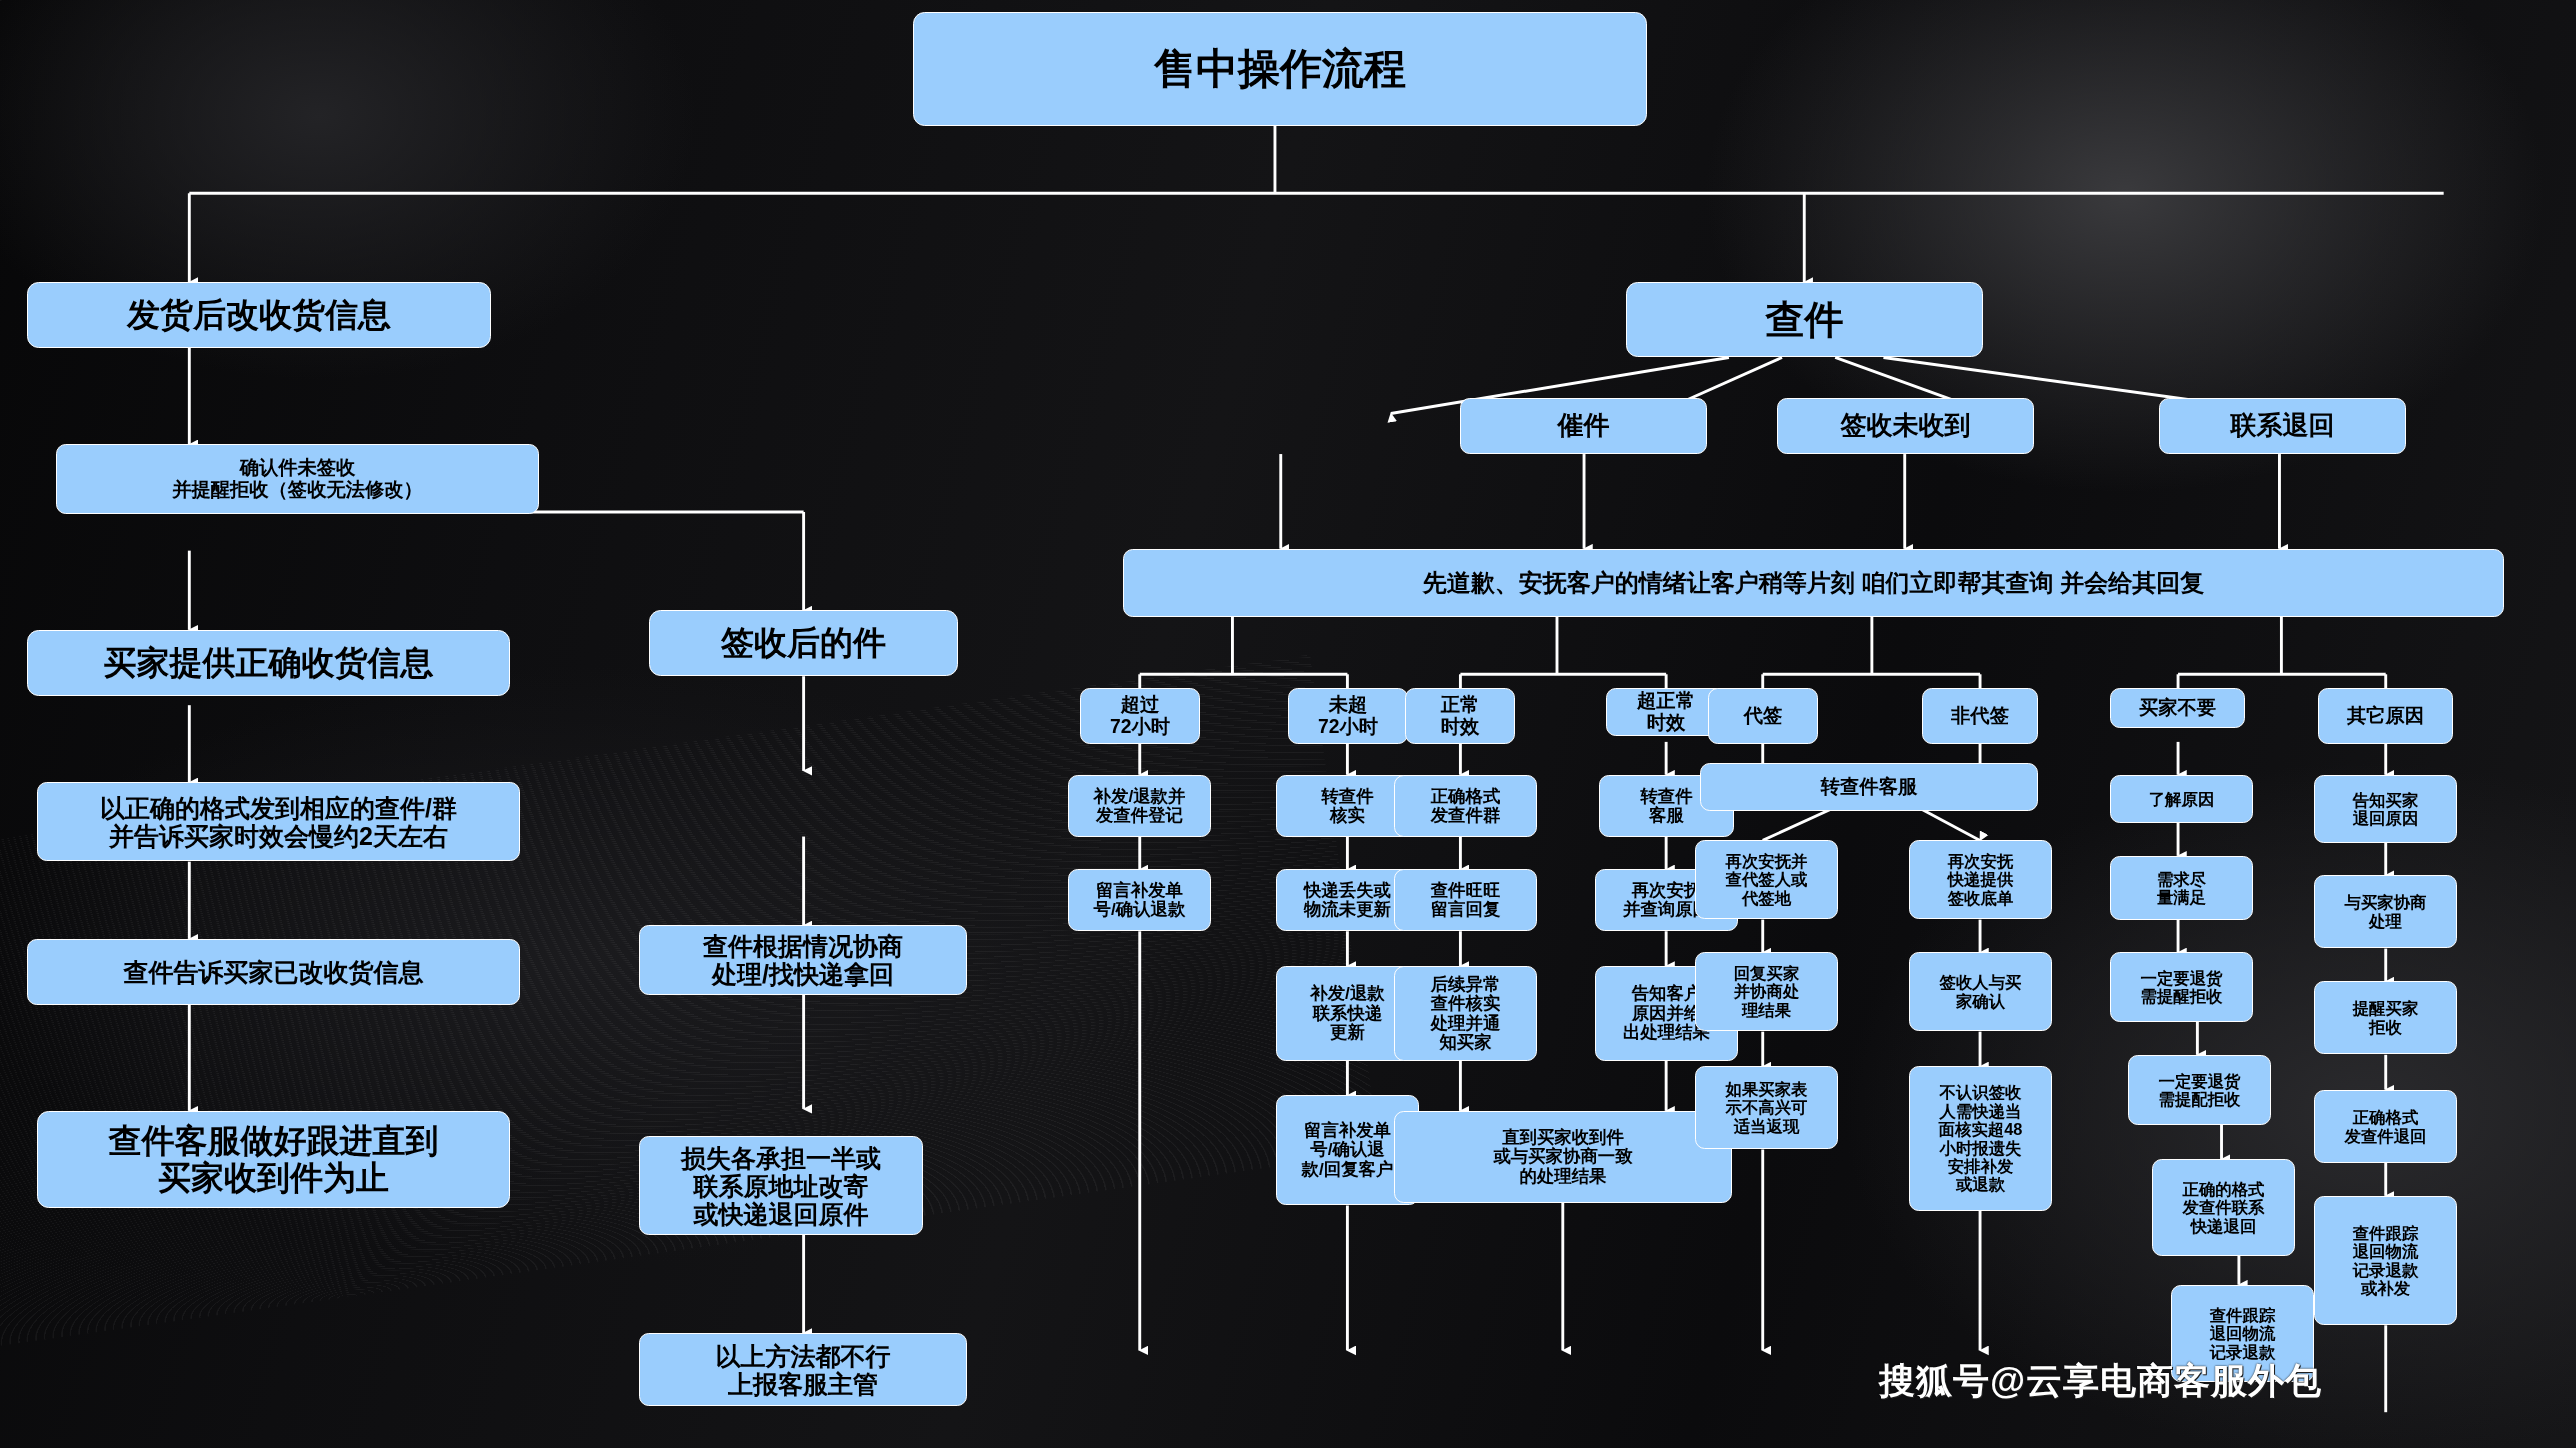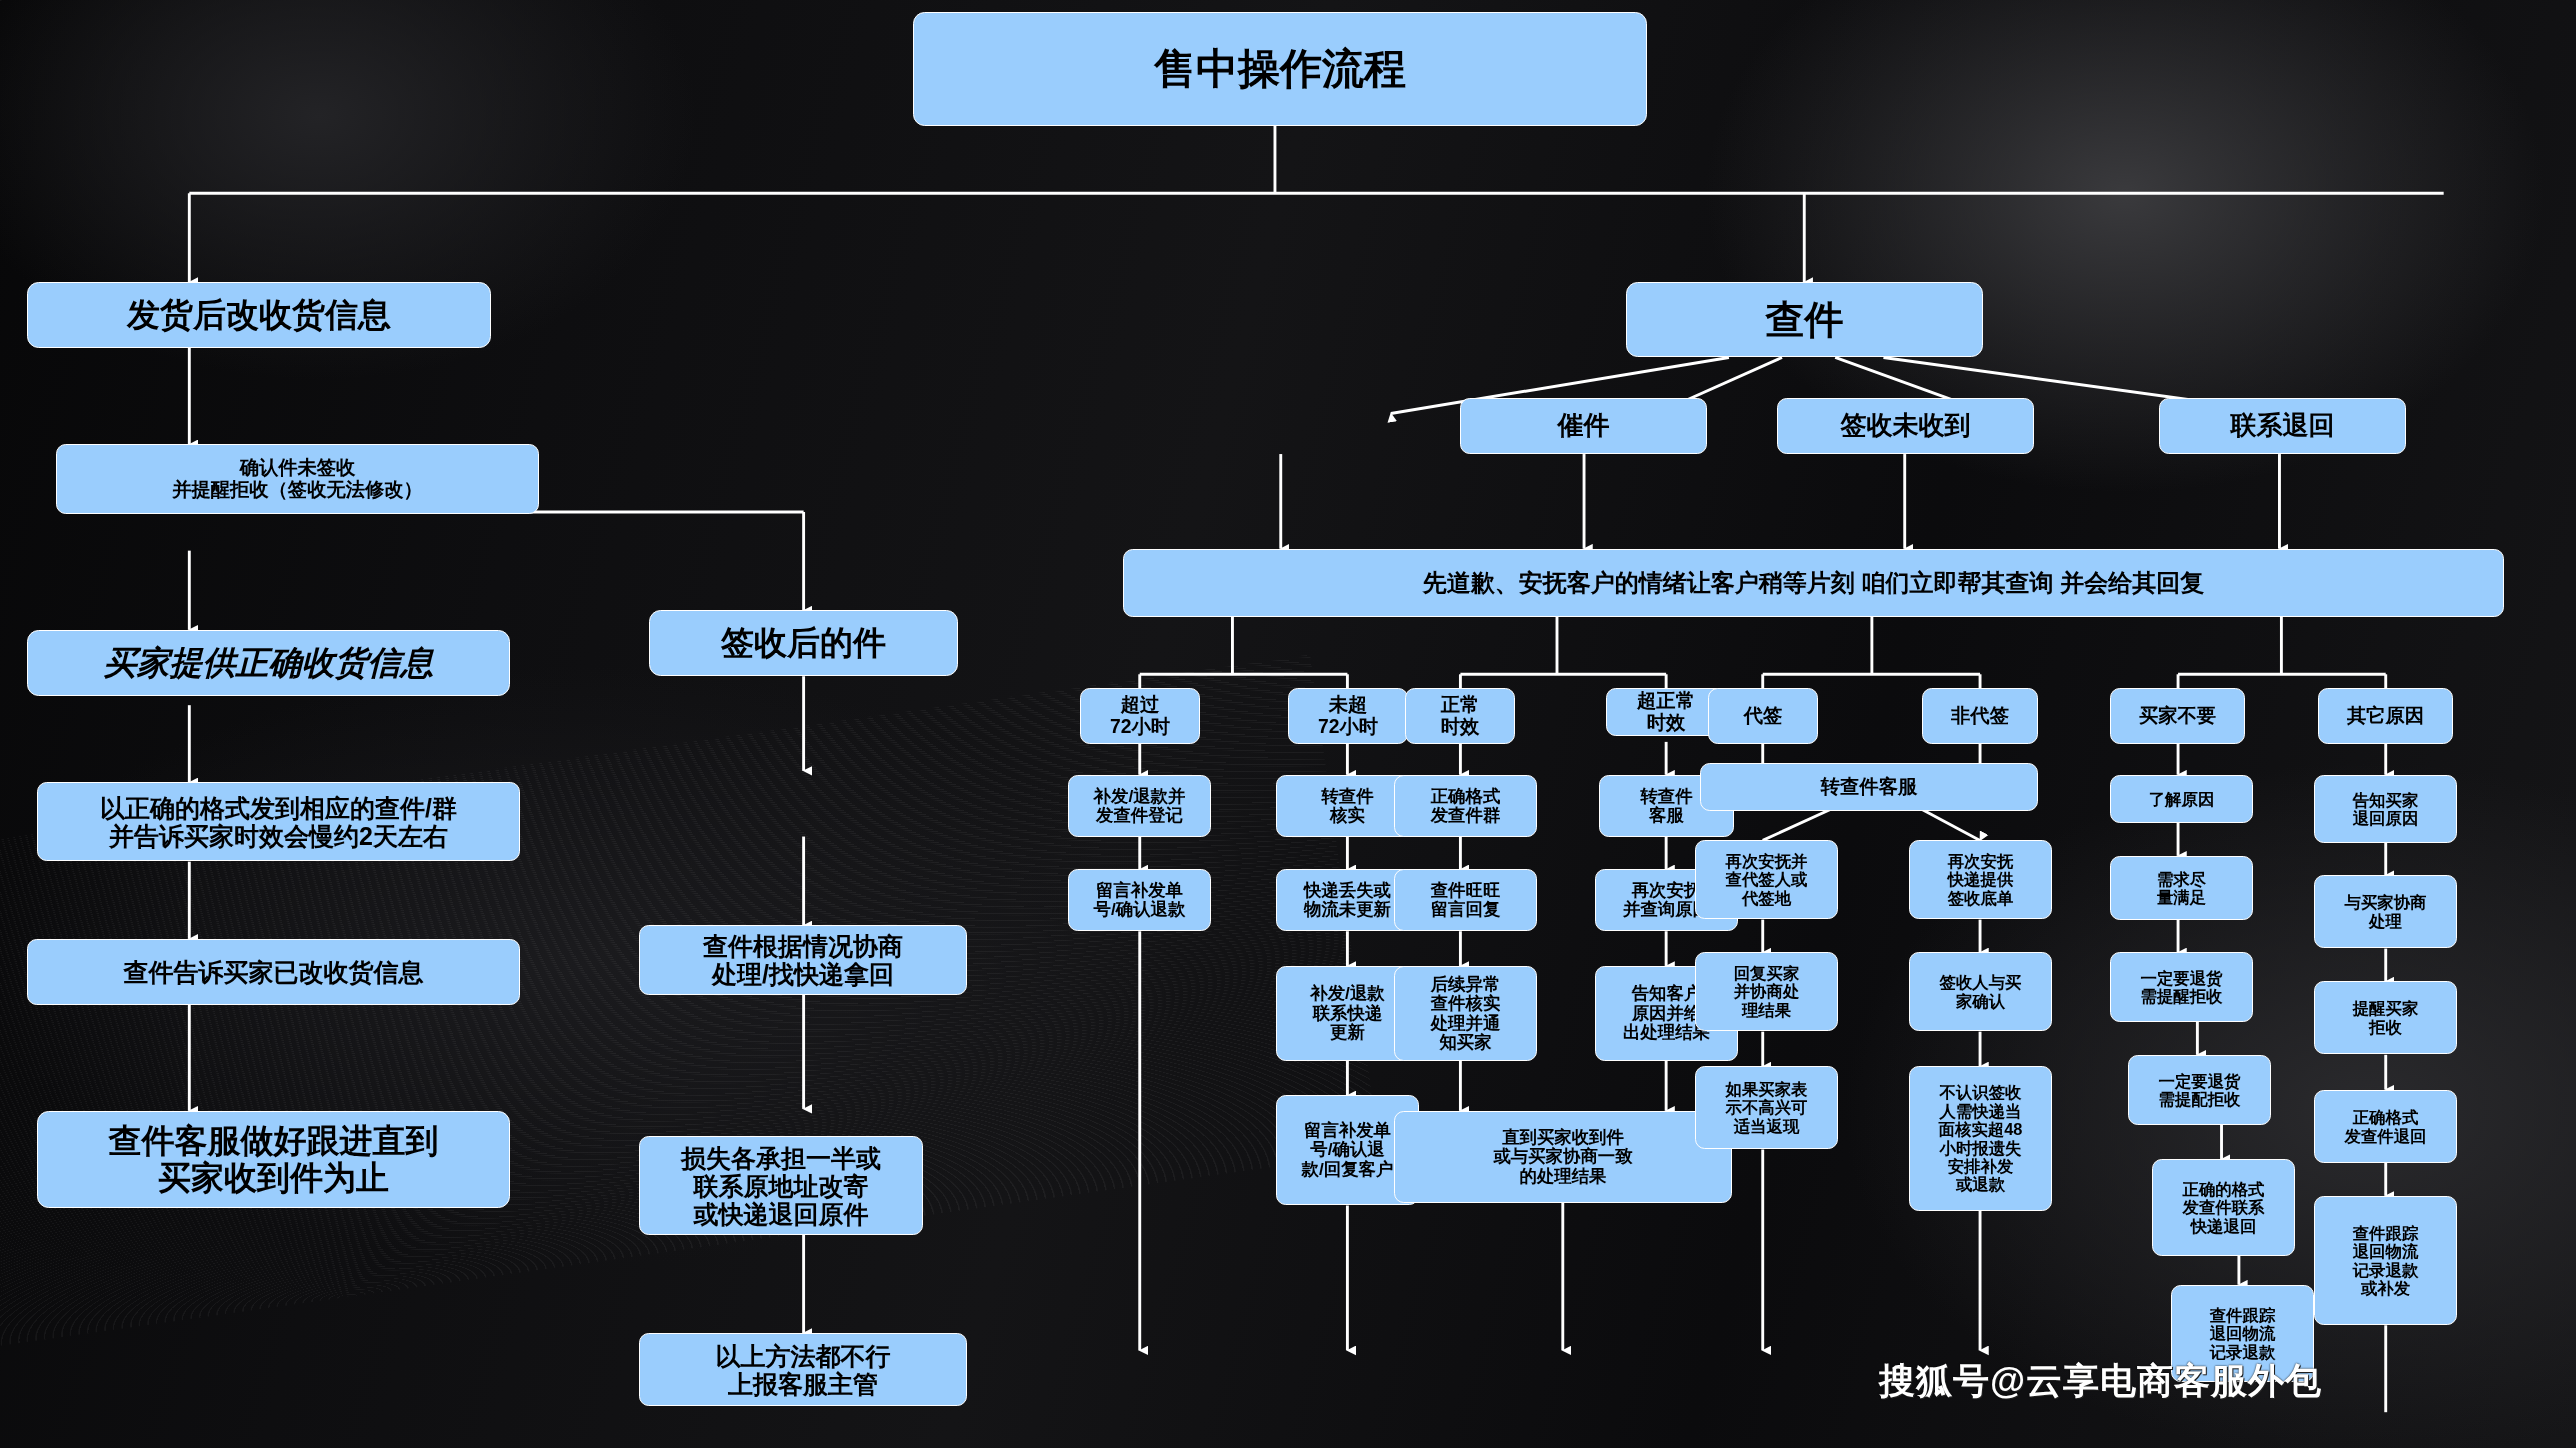--- a/index.html
+++ b/index.html
@@ -193,21 +193,21 @@
     </g>
   </svg>
 
   <div class="node title-node" style="left:913px;top:11.6px;width:734px;height:114px;">售中操作流程</div>
 
   <div class="node l1" style="left:27px;top:282px;width:464px;height:66px;">发货后改收货信息</div>
 
   <div class="node small" style="left:56px;top:444px;width:483px;height:70px;">确认件未签收
 并提醒拒收（签收无法修改）</div>
 
-  <div class="node l1" style="left:27px;top:630px;width:483px;height:66px;font-style:italic;">买家提供正确收货信息</div>
+  <div class="node l1" style="left:27px;top:630px;width:483px;height:66px;">买家提供正确收货信息</div>
 
   <div class="node med" style="left:37px;top:782px;width:483px;height:79px;">以正确的格式发到相应的查件/群
 并告诉买家时效会慢约2天左右</div>
 
   <div class="node med" style="left:27px;top:939px;width:493px;height:66px;">查件告诉买家已改收货信息</div>
 
   <div class="node l1" style="left:37px;top:1111px;width:473px;height:97px;">查件客服做好跟进直到
 买家收到件为止</div>
 
   <div class="node l1" style="left:649px;top:610px;width:309px;height:66px;">签收后的件</div>
@@ -234,21 +234,21 @@
   <div class="node small" style="left:1080px;top:688px;width:120px;height:56px;">超过
 72小时</div>
   <div class="node small" style="left:1288px;top:688px;width:120px;height:56px;">未超
 72小时</div>
   <div class="node small" style="left:1405px;top:688px;width:110px;height:56px;">正常
 时效</div>
   <div class="node small" style="left:1606px;top:688px;width:120px;height:48px;font-family:Liberation Serif, serif;">超正常
 时效</div>
   <div class="node small" style="left:1708px;top:688px;width:110px;height:56px;">代签</div>
   <div class="node small" style="left:1922px;top:688px;width:116px;height:56px;">非代签</div>
-  <div class="node small" style="left:2110px;top:688px;width:135px;height:56px;">买家不要</div>
+  <div class="node small" style="left:2110px;top:688px;width:135px;height:40px;">买家不要</div>
   <div class="node small" style="left:2318px;top:688px;width:135px;height:56px;">其它原因</div>
 
   <div class="node xsmall" style="left:1068px;top:775px;width:143px;height:62px;">补发/退款并
 发查件登记</div>
   <div class="node xsmall" style="left:1068px;top:869px;width:143px;height:62px;">留言补发单
 号/确认退款</div>
 
   <div class="node xsmall" style="left:1276px;top:775px;width:143px;height:62px;">转查件
 核实</div>
   <div class="node xsmall" style="left:1276px;top:869px;width:143px;height:62px;">快递丢失或

